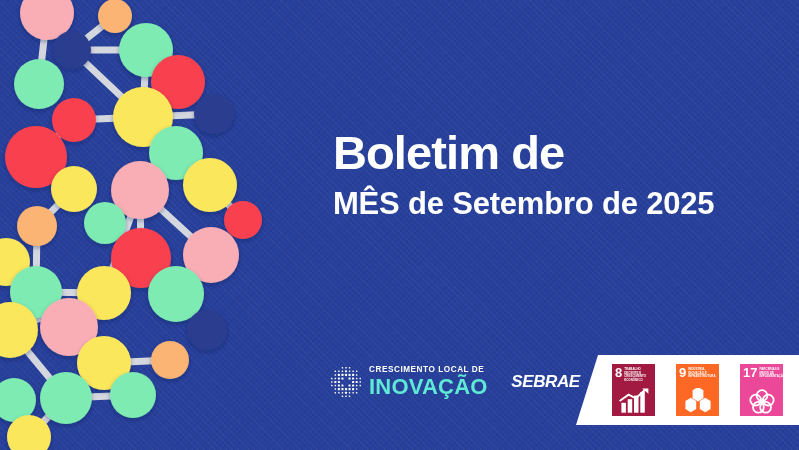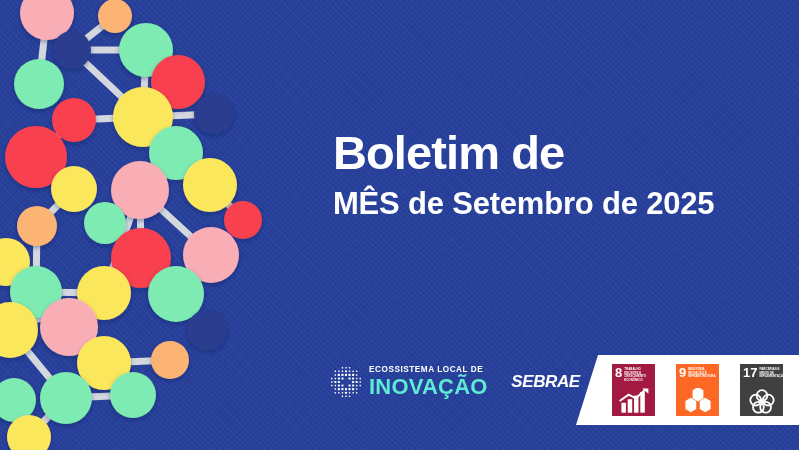--- a/index.html
+++ b/index.html
@@ -252,21 +252,21 @@
             <rect x="14.97" y="25.64" width="2.06" height="2.06" rx="0.5"></rect>
             <rect x="18.81" y="25.92" width="1.49" height="1.49" rx="0.5"></rect>
             <rect x="22.36" y="25.92" width="1.49" height="1.49" rx="0.5"></rect>
             <rect x="25.92" y="25.92" width="1.49" height="1.49" rx="0.5"></rect>
             <rect x="11.70" y="29.48" width="1.49" height="1.49" rx="0.5"></rect>
             <rect x="15.25" y="29.48" width="1.49" height="1.49" rx="0.5"></rect>
             <rect x="18.81" y="29.48" width="1.49" height="1.49" rx="0.5"></rect>
           </g>
       </svg>
       <div class="eco-text">
-        <span class="eco-top">ECOSSISTEMA LOCAL DE</span>
+        <span class="eco-top">CRESCIMENTO LOCAL DE</span>
         <span class="eco-bottom">INOVAÇÃO</span>
       </div>
     </div>
 
     <div class="sebrae-logo">
       <div class="sb-bars">
         <span></span>
           <span></span>
           <span></span>
       </div>
@@ -303,21 +303,21 @@
             <span class="sdg-label">INDÚSTRIA, INOVAÇÃO E INFRAESTRUTURA</span>
           </div>
           <div class="sdg-art">
             <svg viewBox="0 0 40 28" width="36" height="26">
               <path d="M14 2 L20 -1.5999999999999996 L26 2 L26 11 L20 14.600000000000001 L14 11 Z" fill="#ffffff"></path>
               <path d="M6 14 L12 10.4 L18 14 L18 23 L12 26.6 L6 23 Z" fill="#ffffff"></path>
               <path d="M22 14 L28 10.4 L34 14 L34 23 L28 26.6 L22 23 Z" fill="#ffffff"></path>
             </svg>
           </div>
         </div>
-        <div class="sdg" style="background: #404040;">
+        <div class="sdg" style="background: #ec4899;">
           <div class="sdg-head">
             <span class="sdg-num">17</span>
             <span class="sdg-label">PARCERIAS E MEIOS DE IMPLEMENTAÇÃO</span>
           </div>
           <div class="sdg-art">
             <svg viewBox="0 0 40 28" width="36" height="26">
               <circle cx="20" cy="8" r="6" fill="none" stroke="#ffffff" stroke-width="2"></circle>
               <circle cx="13" cy="13" r="6" fill="none" stroke="#ffffff" stroke-width="2"></circle>
               <circle cx="27" cy="13" r="6" fill="none" stroke="#ffffff" stroke-width="2"></circle>
               <circle cx="16" cy="21" r="6" fill="none" stroke="#ffffff" stroke-width="2"></circle>

